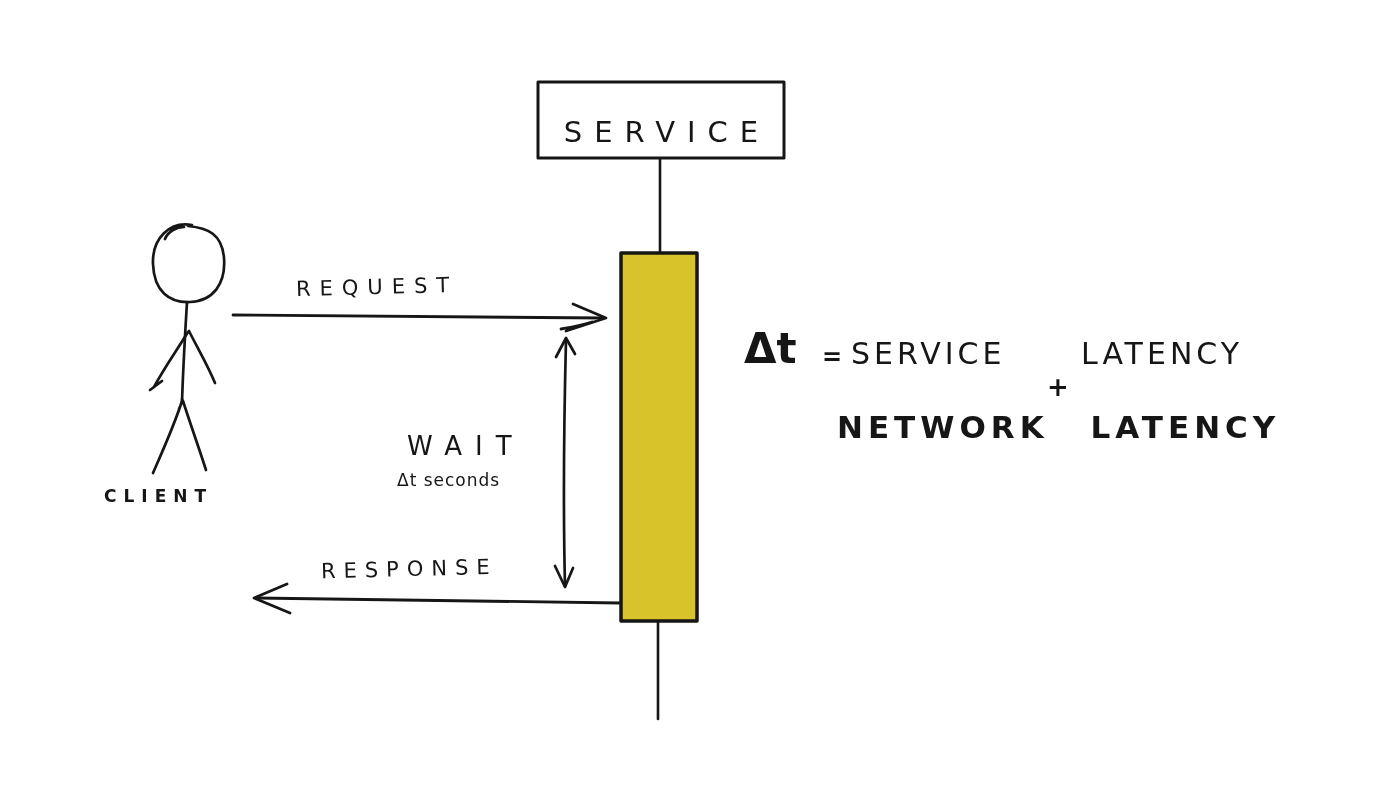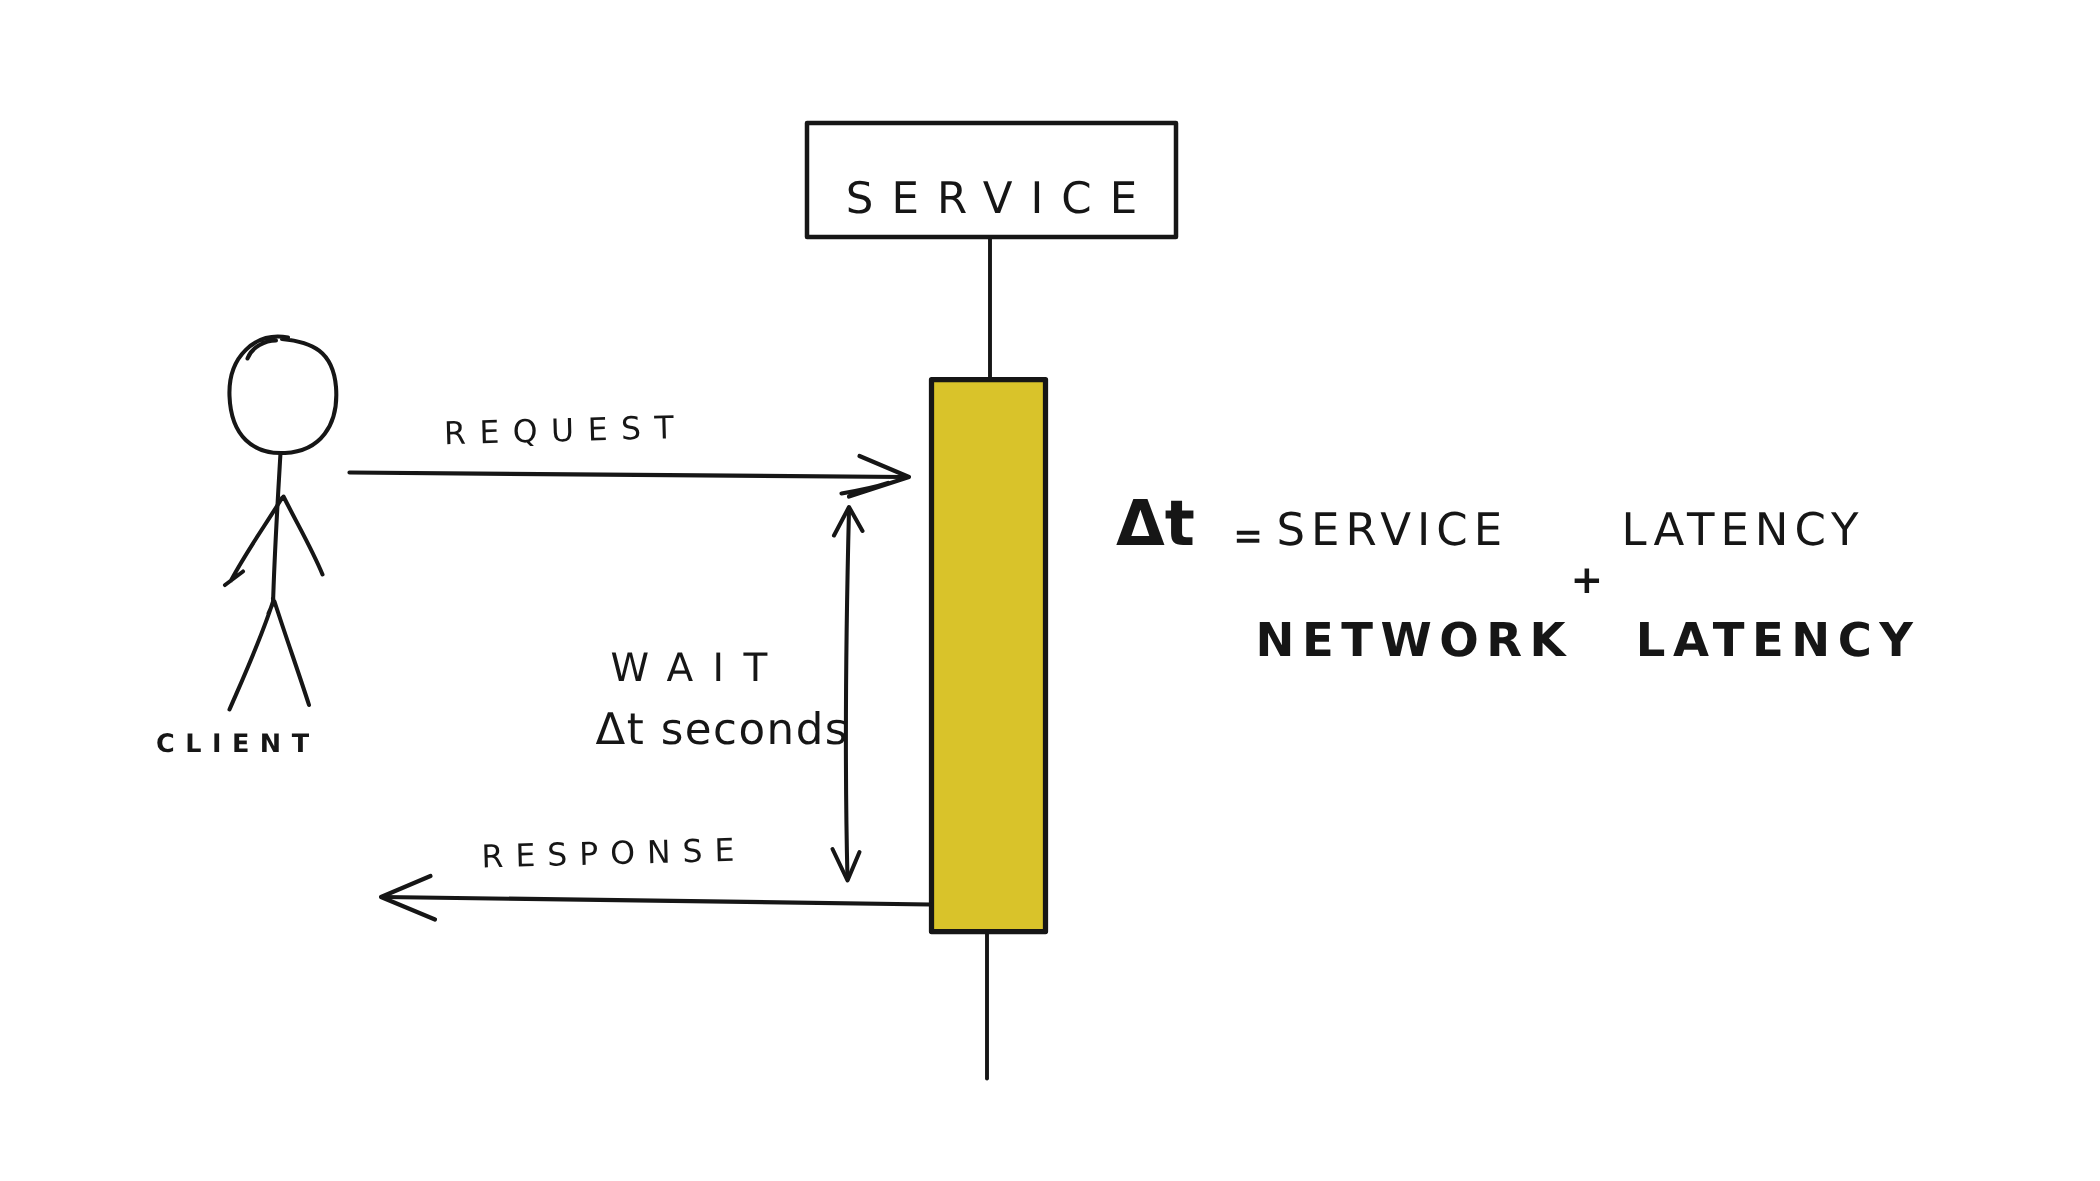--- a/index.html
+++ b/index.html
@@ -49,21 +49,21 @@
     left: 321px; top: 559px;
     font-size: 21px; letter-spacing: 8px; font-weight: 500;
     transform: rotate(-1.5deg);
   }
   .wait-label {
     left: 407px; top: 433px;
     font-size: 26px; letter-spacing: 13px; font-weight: 500;
   }
   .wait-sublabel {
     left: 397px; top: 472px;
-    font-size: 29px; letter-spacing: 1px; font-weight: 500;
+    font-size: 17px; letter-spacing: 1px; font-weight: 500;
   }
   .eq-lhs {
     left: 744px; top: 328px;
     font-size: 42px; font-weight: 700;
   }
   .eq-equals {
     left: 822px; top: 345px;
     font-size: 24px; font-weight: 600;
   }
   .eq-term1 {

